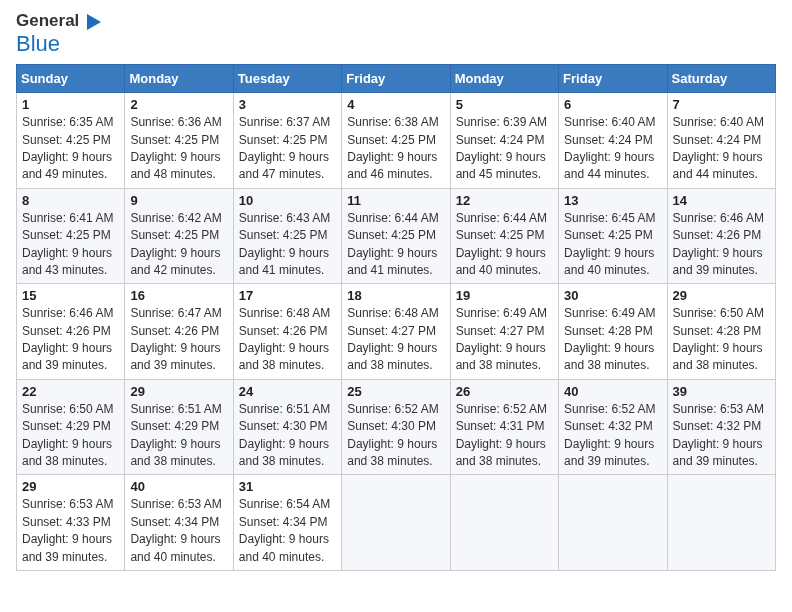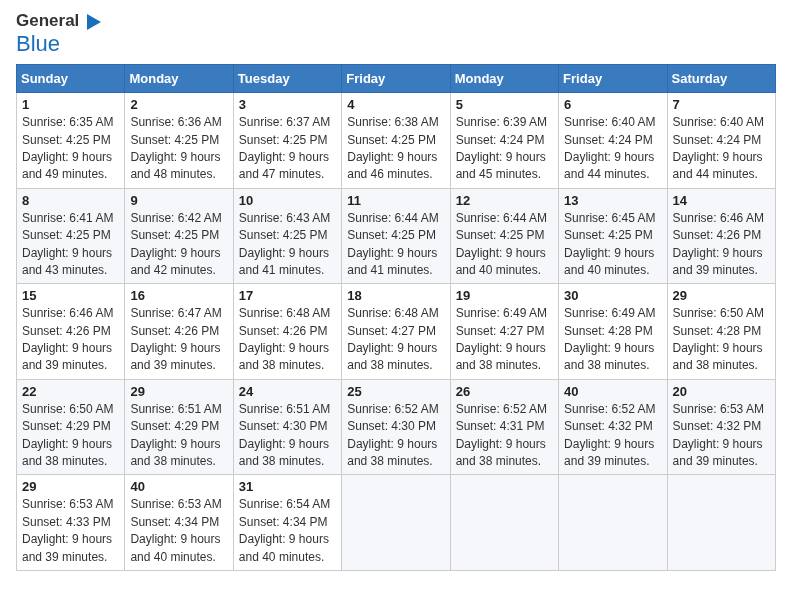--- a/index.html
+++ b/index.html
@@ -226,21 +226,21 @@
         </td>
           <td>
           <span class="day-number">26</span>
           <span class="day-detail">Sunrise: 6:52 AM<br>Sunset: 4:31 PM<br>Daylight: 9 hours and 38 minutes.</span>
         </td>
           <td>
           <span class="day-number">40</span>
           <span class="day-detail">Sunrise: 6:52 AM<br>Sunset: 4:32 PM<br>Daylight: 9 hours and 39 minutes.</span>
         </td>
           <td>
-          <span class="day-number">20</span>
+          <span class="day-number">39</span>
           <span class="day-detail">Sunrise: 6:53 AM<br>Sunset: 4:32 PM<br>Daylight: 9 hours and 39 minutes.</span>
         </td>
         </tr>
         <tr>
           <td>
           <span class="day-number">29</span>
           <span class="day-detail">Sunrise: 6:53 AM<br>Sunset: 4:33 PM<br>Daylight: 9 hours and 39 minutes.</span>
         </td>
           <td>
           <span class="day-number">40</span>

